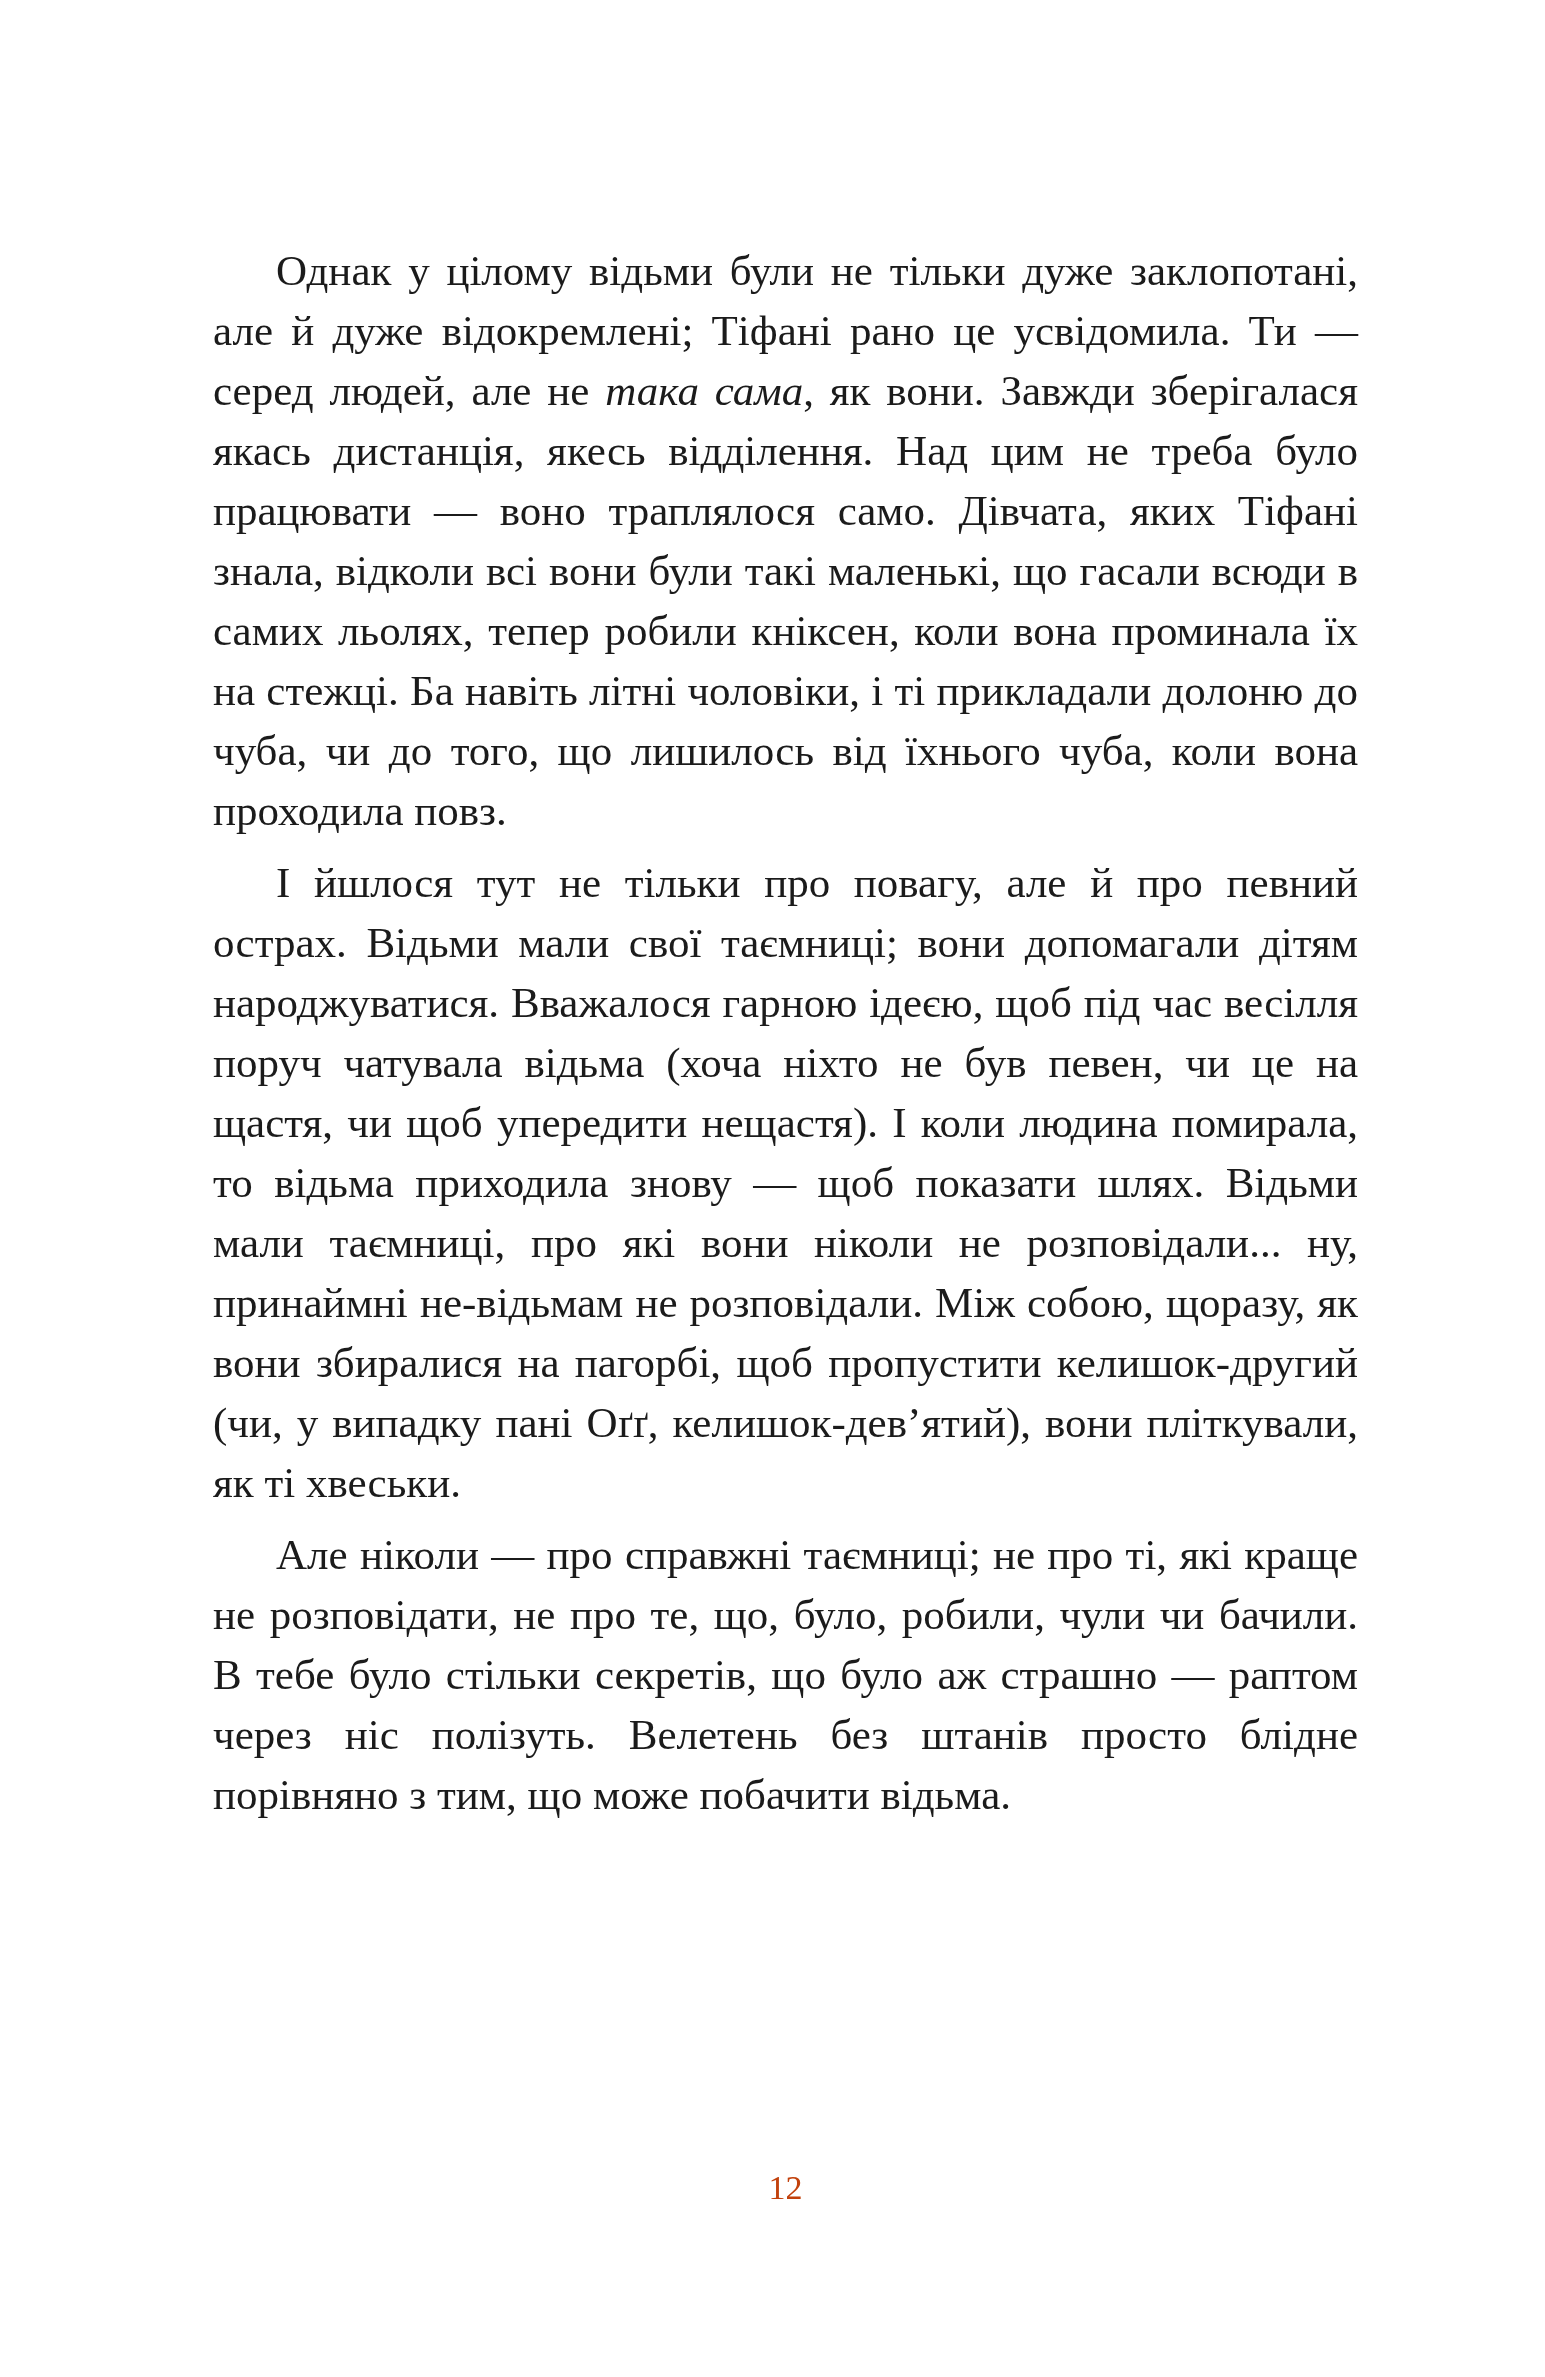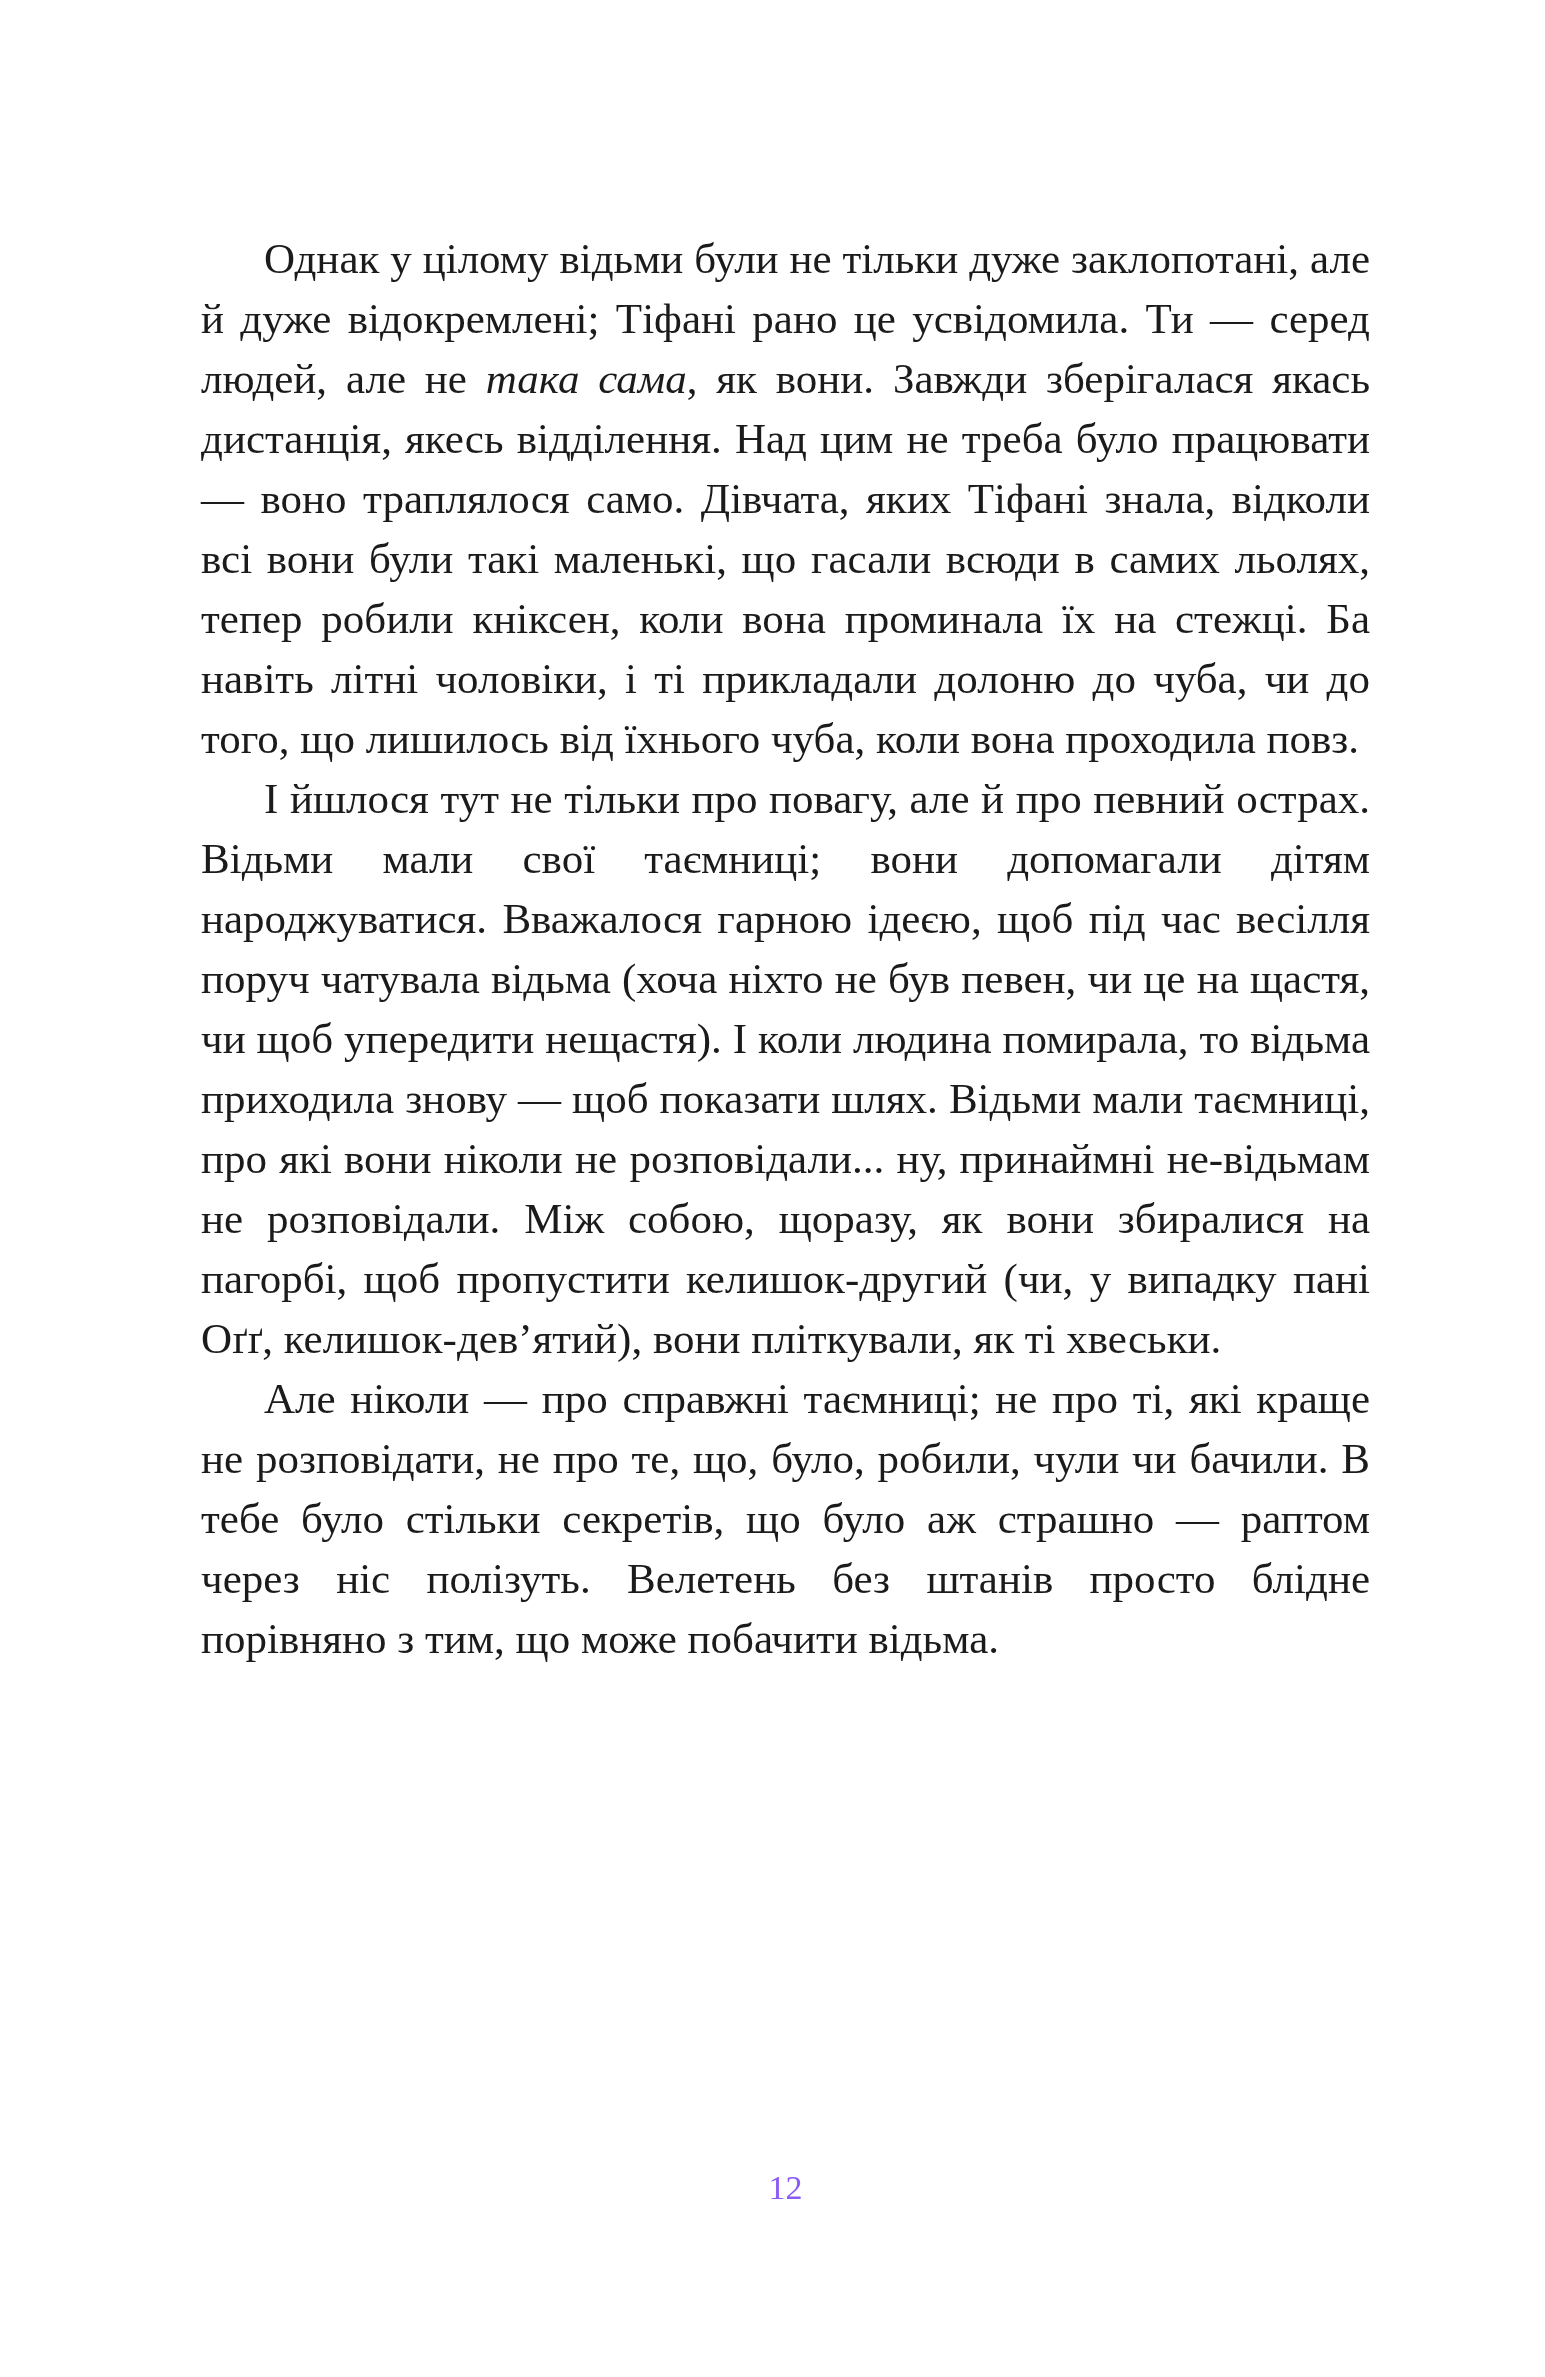--- a/index.html
+++ b/index.html
@@ -21,38 +21,38 @@
     left: 201px;
     top: 229px;
     width: 1169px;
     font-size: 43px;
     line-height: 60px;
     text-align: justify;
     hyphens: auto;
     -webkit-hyphens: auto;
   }
   .para {
-    margin: 0;
+    margin: 12px;
     padding: 0;
     text-indent: 63px;
   }
   .ital {
     font-style: italic;
   }
   .folio {
     position: absolute;
     left: 201px;
     top: 2171px;
     width: 1169px;
     text-align: center;
   }
   .pagenum {
     font-size: 34px;
     line-height: 1;
-    color: #8b5cf6;
+    color: #c2410c;
   }
 </style>
 </head>
 <body>
 
 <div class="page">
   <main class="text-block">
     <p class="para"><span>Однак у цілому відьми були не тільки дуже заклопотані, але й дуже відокремлені; Тіфані рано це усвідомила. Ти — серед людей, але не </span><em class="ital">така сама</em><span>, як вони. Завжди зберігалася якась дистанція, якесь відділення. Над цим не треба було працювати — воно траплялося само. Дівчата, яких Тіфані знала, відколи всі вони були такі маленькі, що гасали всюди в самих льолях, тепер робили кніксен, коли вона проминала їх на стежці. Ба навіть літні чоловіки, і ті прикладали долоню до чуба, чи до того, що лишилось від їхнього чуба, коли вона проходила повз.</span></p>
     <p class="para">І йшлося тут не тільки про повагу, але й про певний острах. Відьми мали свої таємниці; вони допомагали дітям народжуватися. Вважалося гарною ідеєю, щоб під час весілля поруч чатувала відьма (хоча ніхто не був певен, чи це на щастя, чи щоб упередити нещастя). І коли людина помирала, то відьма приходила знову — щоб показати шлях. Відьми мали таємниці, про які вони ніколи не розповідали... ну, принаймні не-відьмам не розповідали. Між собою, щоразу, як вони збиралися на пагорбі, щоб пропустити келишок-другий (чи, у випадку пані Оґґ, келишок-дев’ятий), вони пліткували, як ті хвеськи.</p>
     <p class="para">Але ніколи — про справжні таємниці; не про ті, які краще не розповідати, не про те, що, було, робили, чули чи бачили. В тебе було стільки секретів, що було аж страшно — раптом через ніс полізуть. Велетень без штанів просто блідне порівняно з тим, що може побачити відьма.</p>

